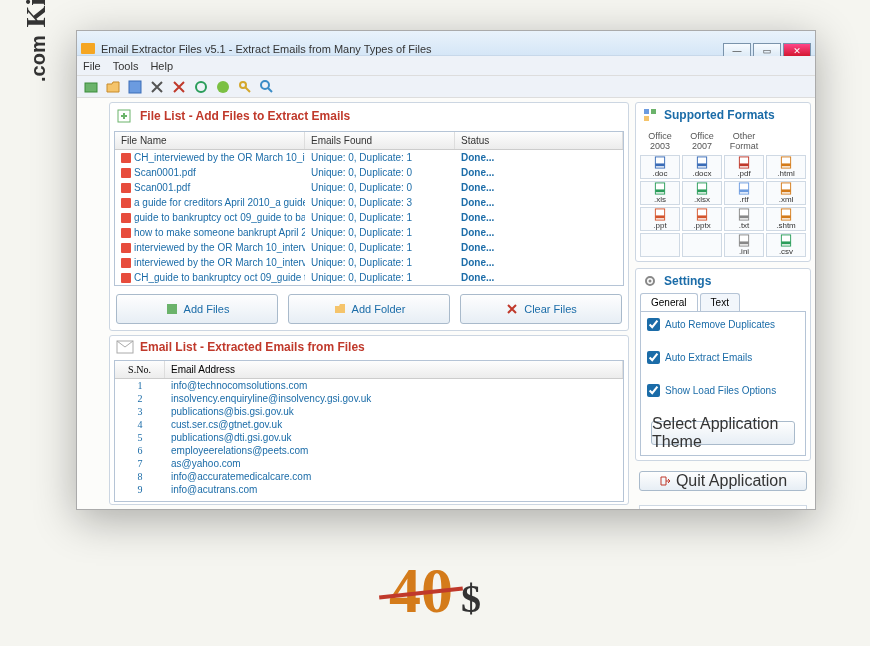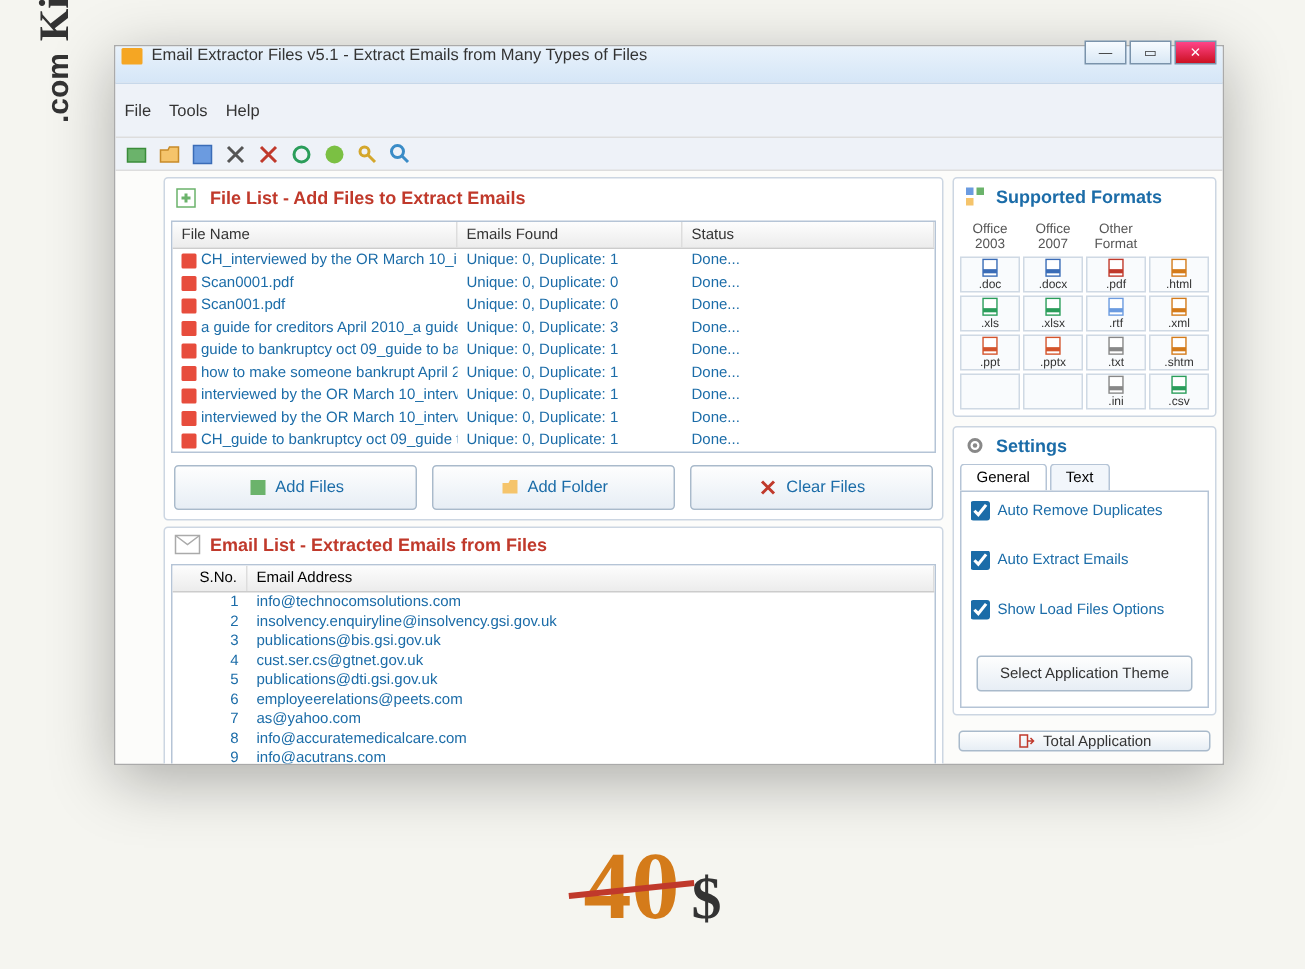--- a/index.html
+++ b/index.html
@@ -3,27 +3,27 @@
 <meta charset="utf-8">
 <style>
 * { box-sizing: border-box; margin: 0; padding: 0; }
 body { font-family: Tahoma, Arial, sans-serif; font-size: 11px; background: #f5f5f0; width: 870px; height: 646px; position: relative; }
 .watermark { position: absolute; left: 20px; top: 90px; transform: rotate(-90deg); transform-origin: left top; font-size: 28px; font-weight: bold; white-space: nowrap; }
 .watermark .king { color: #333; font-family: 'Comic Sans MS', cursive; }
 .watermark .dotcom { color: #333; font-size: 20px; padding-left: 8px; }
 
 .app-frame { position: absolute; left: 76px; top: 30px; width: 740px; height: 480px; background: #fff; border: 1px solid #aaa; box-shadow: 0 10px 40px rgba(0,0,0,0.3); display: flex; flex-direction: column; }
 
-.titlebar { height: 22px; background: linear-gradient(#e9f2fb,#d5e6f7); display: flex; align-items: flex-end; padding: 12px 4px; border-bottom: 1px solid #c7d8ea; }
+.titlebar { height: 22px; background: linear-gradient(#e9f2fb,#d5e6f7); display: flex; align-items: flex-start; padding: 12px 4px; border-bottom: 1px solid #c7d8ea; }
 .titlebar .icon { width: 14px; height: 11px; background: #f5a623; border-radius: 1px; margin-right: 6px; }
 .titlebar .title { flex: 1; color: #333; font-size: 11px; }
 .winbtn { width: 28px; height: 16px; margin-left: 2px; border: 1px solid #7a93ab; background: linear-gradient(#f7fbff,#d9e8f5); display: flex; align-items: center; justify-content: center; font-size: 9px; color: #333; }
 .winbtn.close { background: linear-gradient(#f48,#c12); color: #fff; }
 
-.menubar { height: 36px; background: #eef2f8; display: flex; align-items: center; padding: 0 6px; gap: 12px; color: #333; border-bottom: 1px solid #ddd; }
+.menubar { height: 20px; background: #eef2f8; display: flex; align-items: center; padding: 0 6px; gap: 12px; color: #333; border-bottom: 1px solid #ddd; }
 .menubar span { cursor: default; }
 
 .toolbar { height: 22px; background: #eef2f8; display: flex; align-items: center; padding: 0 6px; gap: 6px; border-bottom: 1px solid #ddd; }
 .tbicn { width: 16px; height: 16px; display: inline-block; }
 
 .main { flex: 1; display: flex; padding: 4px; gap: 6px; background: #fcfcfa; overflow: hidden; }
 .left { flex: 1; display: flex; flex-direction: column; gap: 4px; padding-left: 28px; }
 .right { width: 176px; display: flex; flex-direction: column; gap: 6px; }
 
 .panel { border: 1px solid #ccd6e2; border-radius: 3px; background: #fff; display: flex; flex-direction: column; }
@@ -34,47 +34,47 @@
 .file-table { border: 1px solid #b5c4d6; margin: 2px 4px; font-size: 10px; flex: 1; overflow: hidden; }
 .file-head { display: flex; background: linear-gradient(#fdfdfd,#ececec); border-bottom: 1px solid #ccc; }
 .file-head div { padding: 3px 6px; border-right: 1px solid #ddd; color: #333; }
 .fh-name { width: 190px; }
 .fh-found { width: 150px; }
 .fh-status { flex: 1; }
 .file-row { display: flex; padding: 1px 0; }
 .file-row .cell { padding: 1px 6px; color: #1b6ca8; white-space: nowrap; overflow: hidden; text-overflow: ellipsis; }
 .file-row .cname { width: 190px; display: flex; align-items: center; gap: 3px; }
 .file-row .cfound { width: 150px; }
-.file-row .cstatus { flex: 1; }
+.file-row .cstatus { flex: 1; font-weight: bold; }
 .doc-icn { width: 10px; height: 10px; background: #e74c3c; border-radius: 1px; flex-shrink: 0; }
 
 .btn-row { display: flex; gap: 10px; padding: 6px; }
 .abtn { flex: 1; height: 30px; border: 1px solid #a9bacb; border-radius: 3px; background: linear-gradient(#fefefe,#e7eef5); display: flex; align-items: center; justify-content: center; gap: 5px; color: #1b6ca8; font-size: 11px; cursor: pointer; }
 .abtn.start { font-weight: bold; }
 
 .email-table { border: 1px solid #b5c4d6; margin: 2px 4px; font-size: 10px; flex: 1; overflow: hidden; }
 .em-head { display: flex; background: linear-gradient(#fdfdfd,#ececec); border-bottom: 1px solid #ccc; }
 .em-head div { padding: 3px 6px; border-right: 1px solid #ddd; }
-.em-sn { width: 50px; text-align: right; }
+.em-sn { width: 50px; text-align: center; font-family: Liberation Serif, serif; }
 .em-addr { flex: 1; }
 .em-row { display: flex; padding: 0 0; }
 .em-row .cell { padding: 1px 6px; color: #1b6ca8; }
 
 .formats-grid { display: grid; grid-template-columns: repeat(4,1fr); gap: 2px; padding: 4px; }
 .formats-grid .hdr { font-size: 9px; text-align: center; color: #555; }
 .fmt { height: 24px; border: 1px solid #cfd9e4; display: flex; flex-direction: column; align-items: center; justify-content: center; font-size: 8px; color: #333; background: #f9fbfd; }
 .fmt svg { width: 14px; height: 14px; }
 
 .settings .tabs { display: flex; margin: 0 4px; }
 .settings .tab { padding: 3px 10px; border: 1px solid #b5c4d6; border-bottom: none; background: #f2f6fb; font-size: 10px; border-radius: 3px 3px 0 0; margin-right: 2px; text-align: center; }
 .settings .tab.active { background: #fff; }
 .settings .tabbody { border: 1px solid #b5c4d6; margin: 0 4px 4px; padding: 6px; display: flex; flex-direction: column; gap: 20px; }
 .chk { display: flex; align-items: center; gap: 5px; color: #1b6ca8; font-size: 10px; }
 .chk input { accent-color: #1b6ca8; }
-.themebtn, .quitbtn { height: 24px; border: 1px solid #a9bacb; border-radius: 3px; background: linear-gradient(#fefefe,#e7eef5); display: flex; align-items: center; justify-content: center; gap: 5px; color: #333; font-size: 10px; margin: 4px; }
+.themebtn, .quitbtn { height: 24px; border: 1px solid #a9bacb; border-radius: 3px; background: linear-gradient(#fefefe,#e7eef5); display: flex; align-items: center; justify-content: center; gap: 5px; color: #333; font-size: 16px; margin: 4px; }
 
 .statusbar { height: 20px; background: linear-gradient(#f7f9fc,#e3e9f0); border-top: 1px solid #c7d8ea; display: flex; align-items: center; font-size: 10px; color: #333; }
 .statusbar div { padding: 0 10px; border-right: 1px solid #c7d8ea; }
 
 .price { position: absolute; left: 50%; bottom: 18px; transform: translateX(-50%); font-size: 64px; font-family: Georgia, serif; font-weight: bold; }
 .price .num { color: #d47b1a; position: relative; display: inline-block; }
 .price .num::after { content: ""; position: absolute; left: -10px; right: -10px; top: 50%; height: 4px; background: #c0392b; transform: rotate(-6deg); }
 .price .dollar { color: #333; font-size: 40px; margin-left: 8px; }
 
 .technocom { margin: 4px; font-size: 10px; color: #1b6ca8; border: 1px solid #cfd9e4; padding: 3px; display: flex; flex-direction: column; gap: 1px; background: #fff; }
@@ -493,21 +493,21 @@
         </div>
       </div>
 
       <div class="quitbtn">
         <span>
             <svg width="12" height="12" viewBox="0 0 12 12">
               <path d="M2 2h5v8H2z" fill="none" stroke="#c0392b"></path>
               <path d="M7 6h4M9 4l2 2-2 2" fill="none" stroke="#c0392b"></path>
             </svg>
           </span>
-        <span>Total Application</span>
+        <span>Quit Application</span>
       </div>
 
       <div class="technocom">
         <span class="brand">TechnoCom</span>
         <span class="site">www.technocomsolutions.com</span>
       </div>
     </div>
   </div>
 
 </div>

